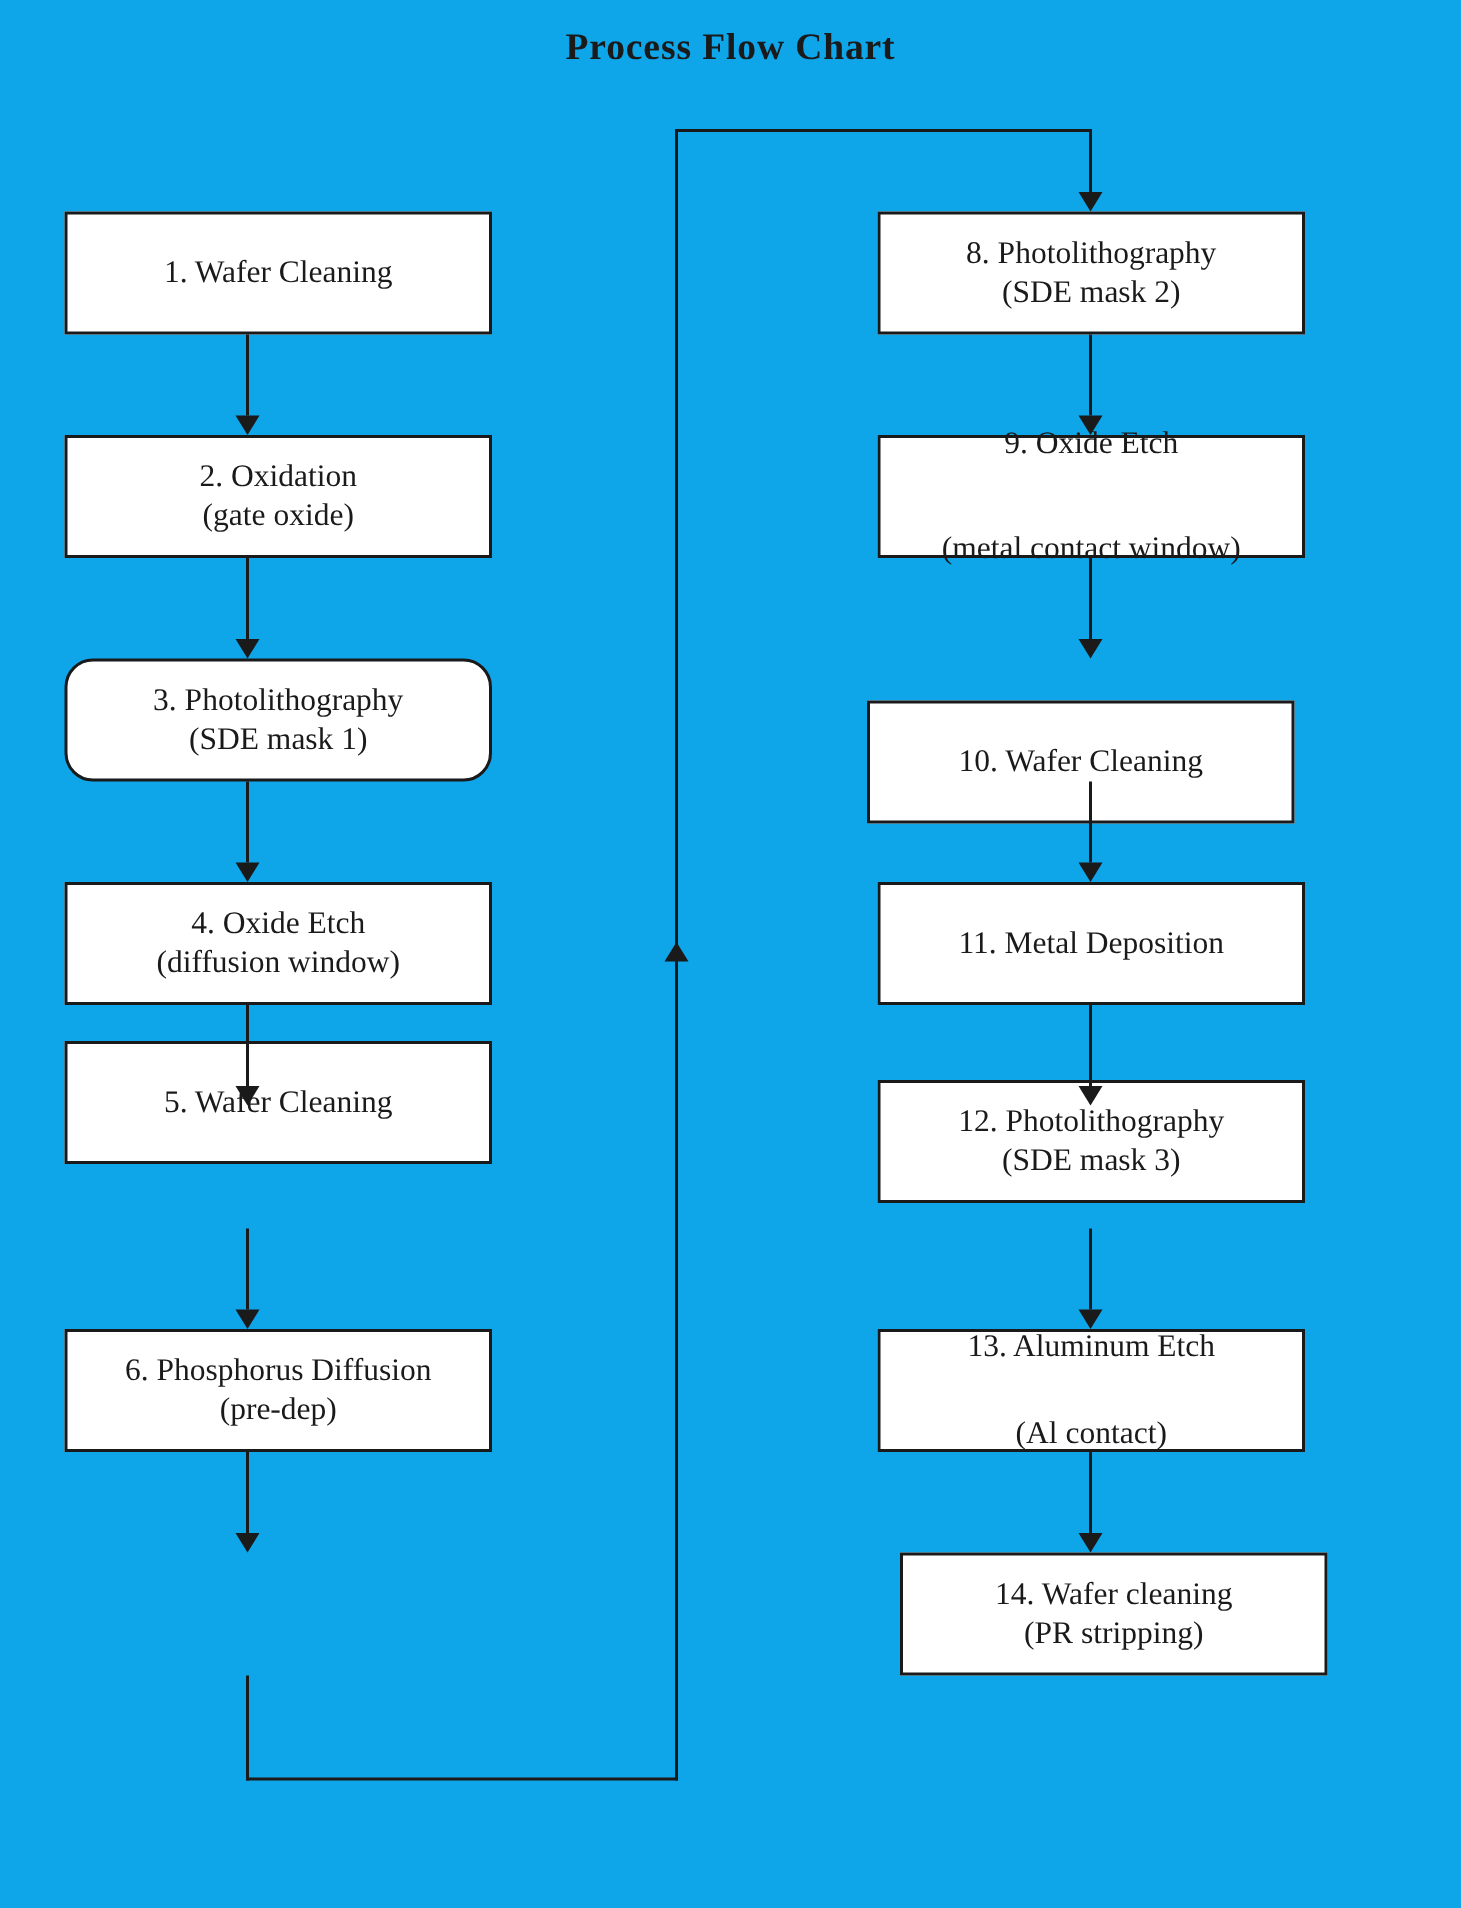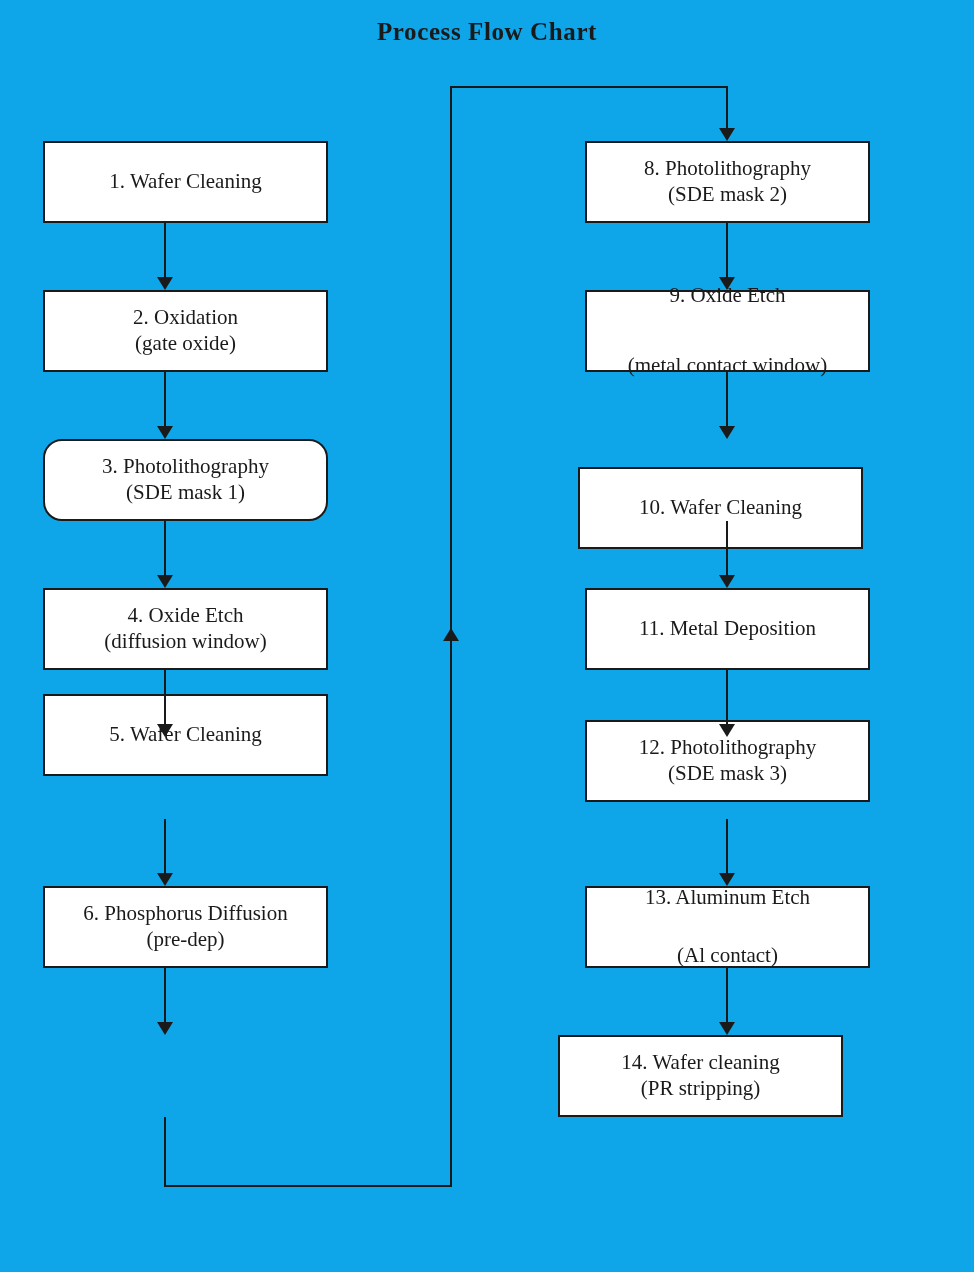--- a/index.html
+++ b/index.html
@@ -128,21 +128,21 @@
 
   </div>
   <div class="node" style="left:585px; top:720px;">
     <span class="line1">12. Photolithography</span>
     <span class="line2">(SDE mask 3)</span>
   </div>
   <div class="node" style="left:585px; top:886px;gap:32px;">
     <span class="line1">13.  Aluminum Etch</span>
     <span class="line2">(Al contact)</span>
   </div>
-  <div class="node" style="left:558px; top:1035px;">
+  <div class="node" style="left:600px; top:1035px;">
     <span class="line1">14. Wafer cleaning</span>
     <span class="line2">(PR stripping)</span>
   </div>
 
   <div class="vline" style="left:164px; top:223px; height:54px;"></div>
   <div class="arrow-down" style="left:157px; top:277px;"></div>
 
   <div class="vline" style="left:164px; top:372px; height:54px;"></div>
   <div class="arrow-down" style="left:157px; top:426px;"></div>
 

